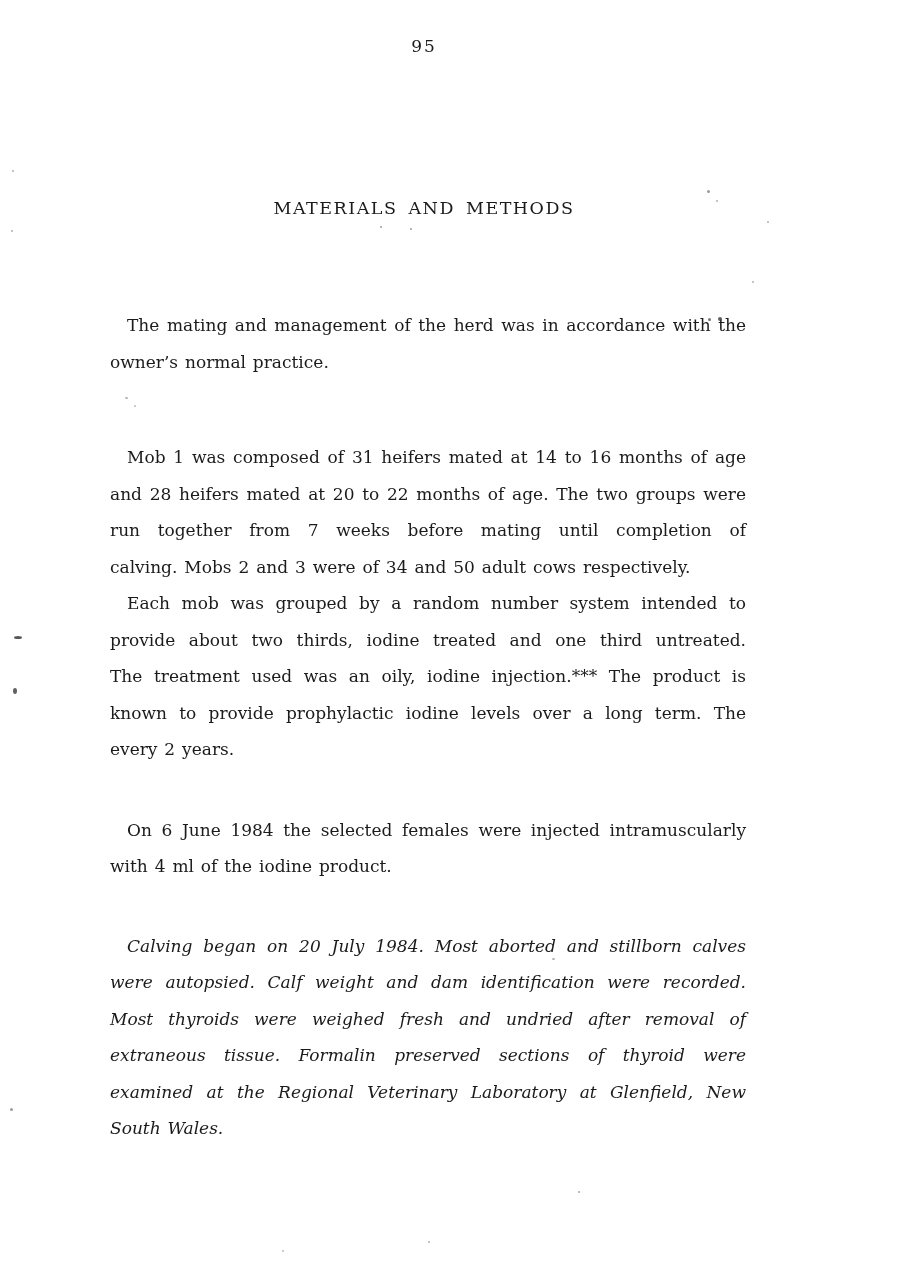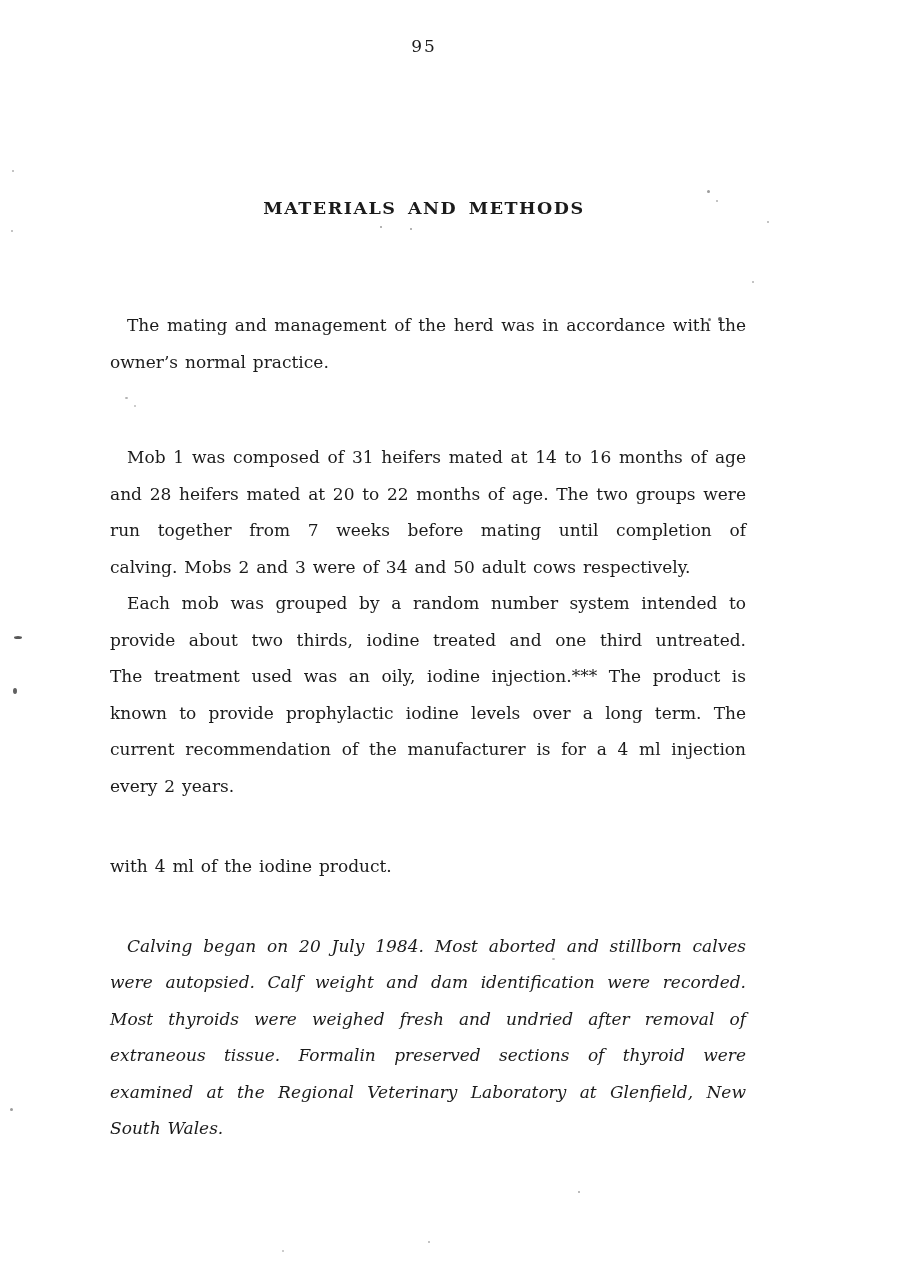--- a/index.html
+++ b/index.html
@@ -26,21 +26,21 @@
     letter-spacing: 2px;
   }
   .heading {
     position: absolute;
     top: 198px;
     left: 0;
     width: 848px;
     margin: 0;
     text-align: center;
     font-size: 17.5px;
-    font-weight: bold;
+    font-weight: normal;
     letter-spacing: 1.5px;
     word-spacing: 4px;
   }
   .content {
     position: absolute;
     left: 110px;
     top: 0;
     width: 636px;
     font-size: 17px;
     line-height: 36.5px;
@@ -82,24 +82,24 @@
         <div class="line first">Mob 1 was composed of 31 heifers mated at 14 to 16 months of age</div>
         <div class="line">and 28 heifers mated at 20 to 22 months of age. The two groups were</div>
         <div class="line">run together from 7 weeks before mating until completion of</div>
         <div class="line last">calving. Mobs 2 and 3 were of 34 and 50 adult cows respectively.</div>
       </div>
       <div class="para">
         <div class="line first">Each mob was grouped by a random number system intended to</div>
         <div class="line">provide about two thirds, iodine treated and one third untreated.</div>
         <div class="line">The treatment used was an oily, iodine injection.*** The product is</div>
         <div class="line">known to provide prophylactic iodine levels over a long term. The</div>
-        <div class="line">current recommendation of the manufacturer is for a 4 ml injection</div>
         <div class="line last">every 2 years.</div>
       </div>
       <div class="para">
+        <div class="line first">On 6 June 1984 the selected females were injected intramuscularly</div>
         <div class="line last">with 4 ml of the iodine product.</div>
       </div>
       <div class="para">
         <div class="line first">Calving began on 20 July 1984. Most aborted and stillborn calves</div>
         <div class="line">were autopsied. Calf weight and dam identification were recorded.</div>
         <div class="line">Most thyroids were weighed fresh and undried after removal of</div>
         <div class="line">extraneous tissue. Formalin preserved sections of thyroid were</div>
         <div class="line">examined at the Regional Veterinary Laboratory at Glenfield, New</div>
         <div class="line last">South Wales.</div>
       </div>

